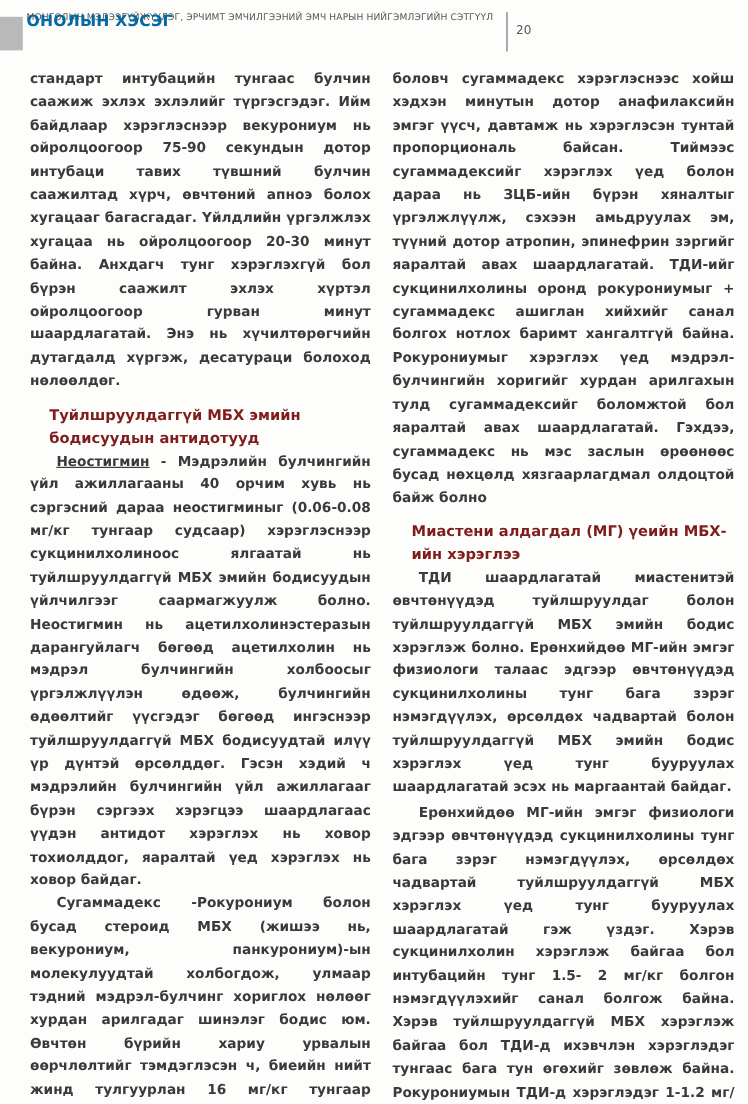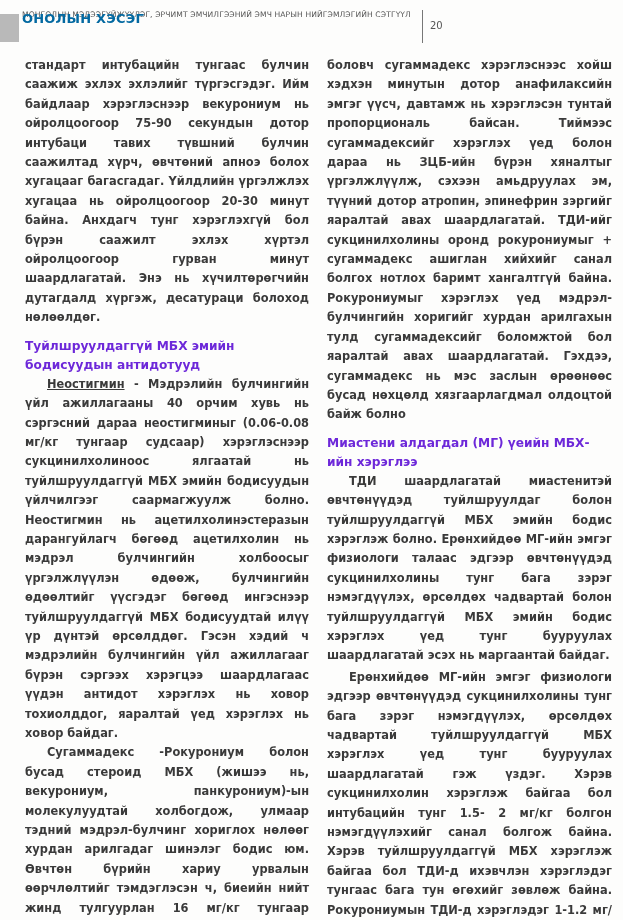--- a/index.html
+++ b/index.html
@@ -34,21 +34,21 @@
       position: absolute; top: 56px; width: 284px;
       font-size: 11.4px; line-height: 19.4px;
       text-align: justify; hyphens: none;
     }
     .col-left { left: 25px; }
     .col-right { left: 327px; width: 285px; }
     .col p { margin: 0; font-weight: bold; }
     .col p.indent { text-indent: 22px; }
     .col p.gap { margin-top: 2px; }
     .col h3 {
-      margin: 9px 0 0 0; font-size: 12.2px; line-height: 19px; font-weight: bold; color: #6d28d9;
+      margin: 9px 0 0 16px; font-size: 12.2px; line-height: 19px; font-weight: bold; color: #7f1d1d;
       text-align: left;
     }
     .term { text-decoration: underline; text-decoration-thickness: 1px; }
   </style>
 </head>
 <body>
 
 <div class="header">
   <div class="header-block"></div>
   <div class="journal-title">МОНГОЛЫН МЭДЭЭГҮЙЖҮҮЛЭГ, ЭРЧИМТ ЭМЧИЛГЭЭНИЙ ЭМЧ НАРЫН НИЙГЭМЛЭГИЙН СЭТГҮҮЛ</div>

